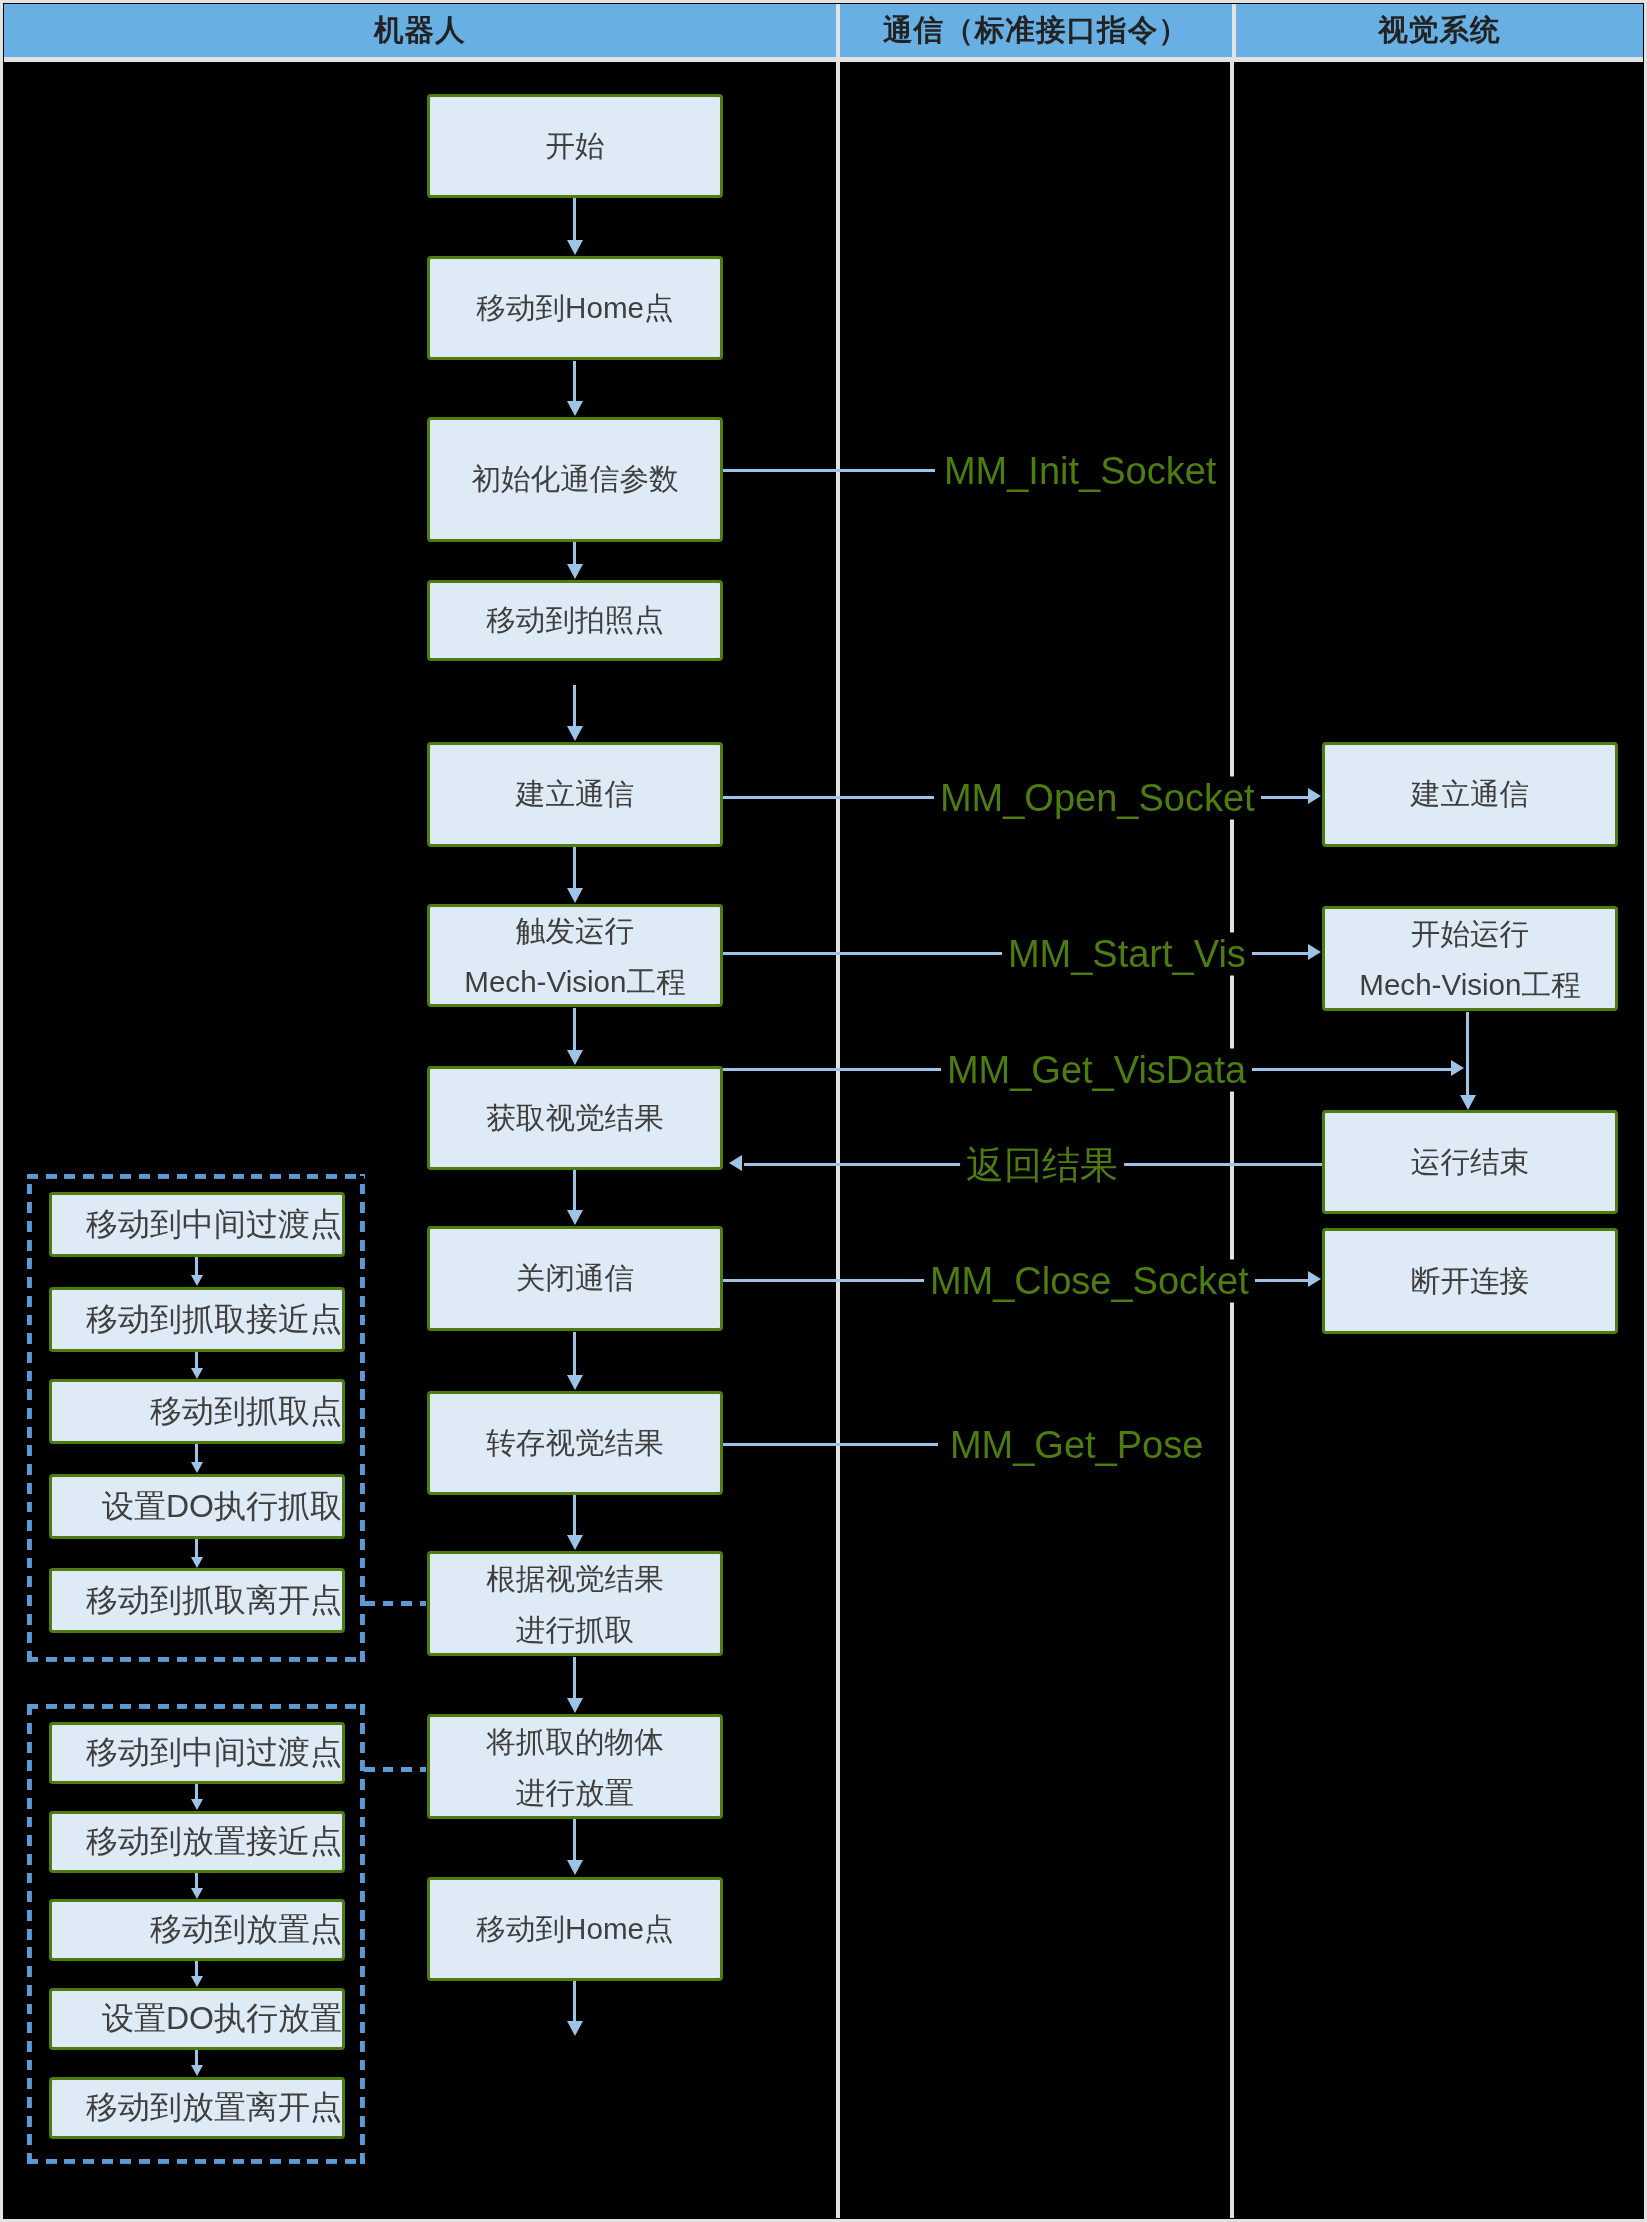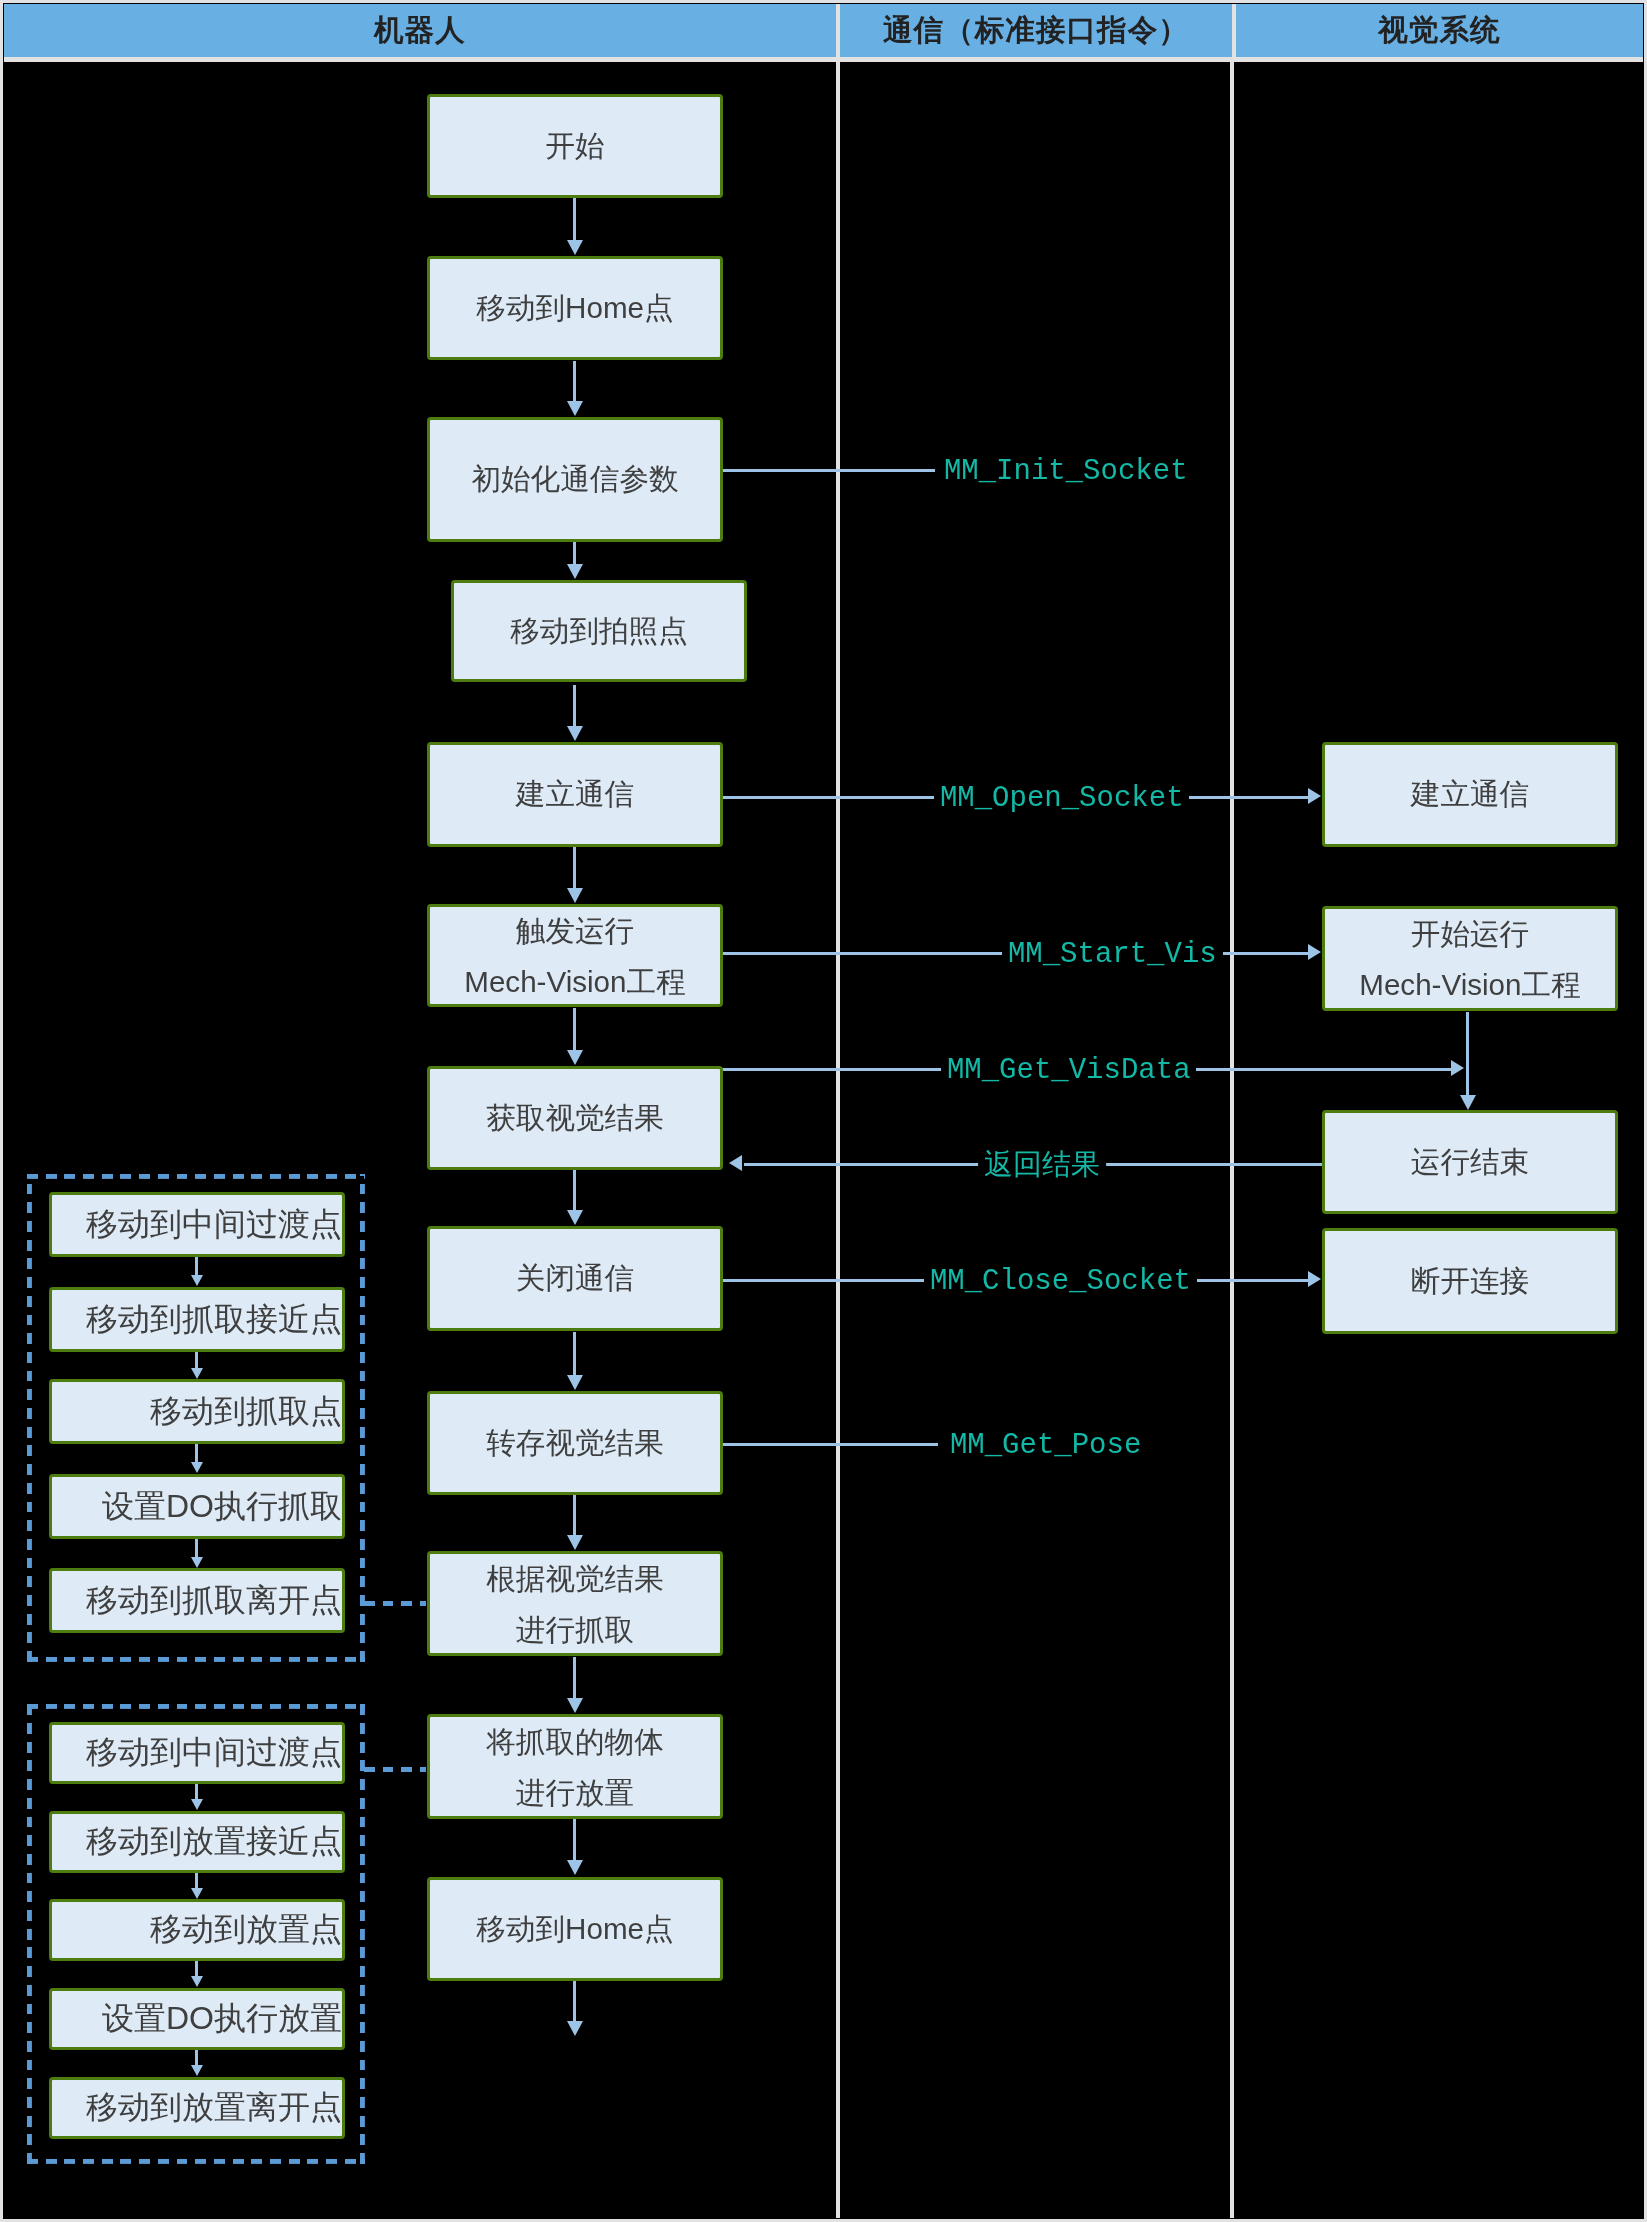--- a/index.html
+++ b/index.html
@@ -44,21 +44,21 @@
     position:absolute;z-index:2;
     background:
       repeating-linear-gradient(90deg,#5B9BD5 0 10.8px,transparent 10.8px 18.7px) left top/100% 4.9px no-repeat,
       repeating-linear-gradient(90deg,#5B9BD5 0 10.8px,transparent 10.8px 18.7px) left bottom/100% 4.9px no-repeat,
       repeating-linear-gradient(0deg,#5B9BD5 0 10.8px,transparent 10.8px 18.7px) left top/4.9px 100% no-repeat,
       repeating-linear-gradient(0deg,#5B9BD5 0 10.8px,transparent 10.8px 18.7px) right top/4.9px 100% no-repeat;
   }
   
   .cmd{
     position:absolute;transform:translateY(-50%);background:#000;padding:0 5.9px;
-    font-size:29px;color:#14b8a6;white-space:nowrap;z-index:5;font-family:Liberation Mono, monospace;
+    font-size:38px;color:#4d7c0f;white-space:nowrap;z-index:5;
   }
   .cmd.center{transform:translate(-50%,-50%);}
 </style>
 </head>
 <body>
 
 <div class="canvas">
   <div class="page-border"></div>
 
   <div class="header-strip">
@@ -78,21 +78,21 @@
 
   <div class="node" style="left:427px;top:94px;width:296px;height:104px;">
     <span>开始</span>
   </div>
   <div class="node" style="left:427px;top:256px;width:296px;height:104px;">
     <span>移动到Home点</span>
   </div>
   <div class="node" style="left:427px;top:417px;width:296px;height:125px;">
     <span>初始化通信参数</span>
   </div>
-  <div class="node" style="left:427px;top:580px;width:296px;height:102px;margin-left:24px;">
+  <div class="node" style="left:427px;top:580px;width:296px;height:81px;">
     <span>移动到拍照点</span>
   </div>
   <div class="node" style="left:427px;top:742px;width:296px;height:105px;">
     <span>建立通信</span>
   </div>
   <div class="node" style="left:427px;top:904px;width:296px;height:103px;">
     <span class="l">触发运行</span>
     <span class="l">Mech-Vision工程</span>
   </div>
   <div class="node" style="left:427px;top:1066px;width:296px;height:104px;">

